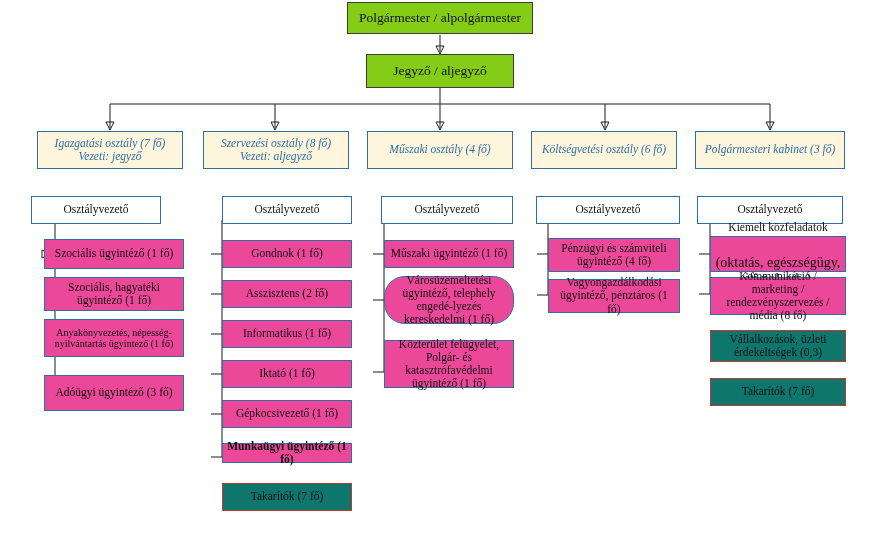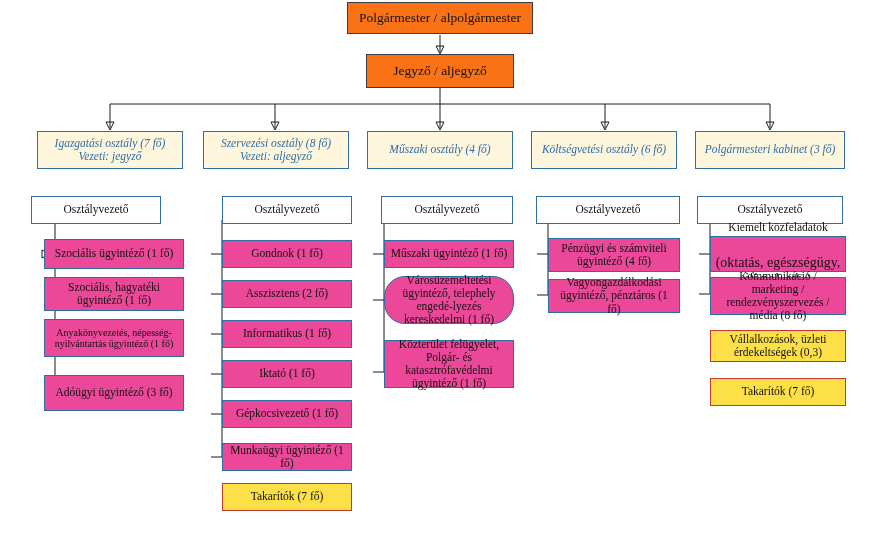--- a/index.html
+++ b/index.html
@@ -18,25 +18,25 @@
     background:#fdf6dd;
     border:1px solid #2f6ea5;
     display:flex;
     align-items:center;
     justify-content:center;
     text-align:center;
     line-height:1.15;
     padding:2px 4px;
   }
   .node .txt{display:block;width:100%;}
-  .top{background:#f97316;border:1px solid #3b3b3b;font-size:13.5px;}
+  .top{background:#84cc16;border:1px solid #3b3b3b;font-size:13.5px;}
   .dept{background:#fdf6dd;border:1px solid #2f6ea5;font-style:italic;color:#2f6ea5;font-size:11.5px;}
   .white{background:#ec4899;border:1px solid #2f6ea5;font-size:11.5px;}
   .head{background:#ffffff;border:1px solid #2f6ea5;font-size:11.5px;}
-  .red{background:#fde047;border:1px solid #c0392b;font-size:11.5px;}
+  .red{background:#0f766e;border:1px solid #c0392b;font-size:11.5px;}
   .small{font-size:14px;line-height:1.15;display:block;}
   svg.lines{position:absolute;left:0;top:0;width:880px;height:540px;pointer-events:none;}
   line,path{stroke:#1a1a1a;stroke-width:1;fill:none;}
 </style>
 </head>
 <body>
 
 <div id="chart">
 
   <svg class="lines" viewBox="0 0 880 540">
@@ -151,21 +151,21 @@
   </div>
   <div class="node white" style="left:222px;top:320px;width:130px;height:28px;">
     <span class="txt">Informatikus (1 fő)</span>
   </div>
   <div class="node white" style="left:222px;top:360px;width:130px;height:28px;">
     <span class="txt">Iktató (1 fő)</span>
   </div>
   <div class="node white" style="left:222px;top:400px;width:130px;height:28px;">
     <span class="txt">Gépkocsivezető (1 fő)</span>
   </div>
-  <div class="node white" style="left:222px;top:443px;width:130px;height:28px;">
+  <div class="node white" style="left:222px;top:443px;width:130px;height:20px;font-weight:bold;">
     <span class="txt">Munkaügyi ügyintéző (1 fő)</span>
   </div>
   <div class="node red" style="left:222px;top:483px;width:130px;height:28px;">
     <span class="txt">Takarítók (7 fő)</span>
   </div>
 
   <div class="node white" style="left:384px;top:240px;width:130px;height:28px;">
     <span class="txt">Műszaki ügyintéző (1 fő)</span>
   </div>
   <div class="node white" style="left:384px;top:276px;width:130px;height:48px;border-radius:21px;">

